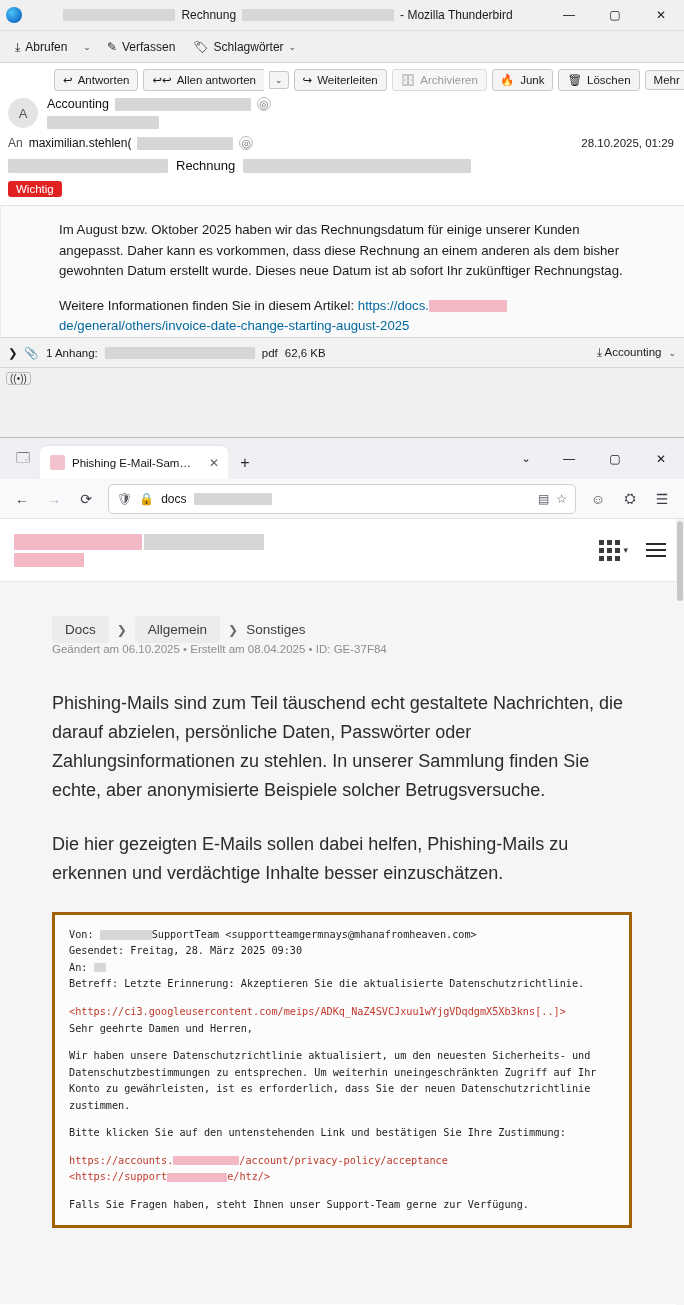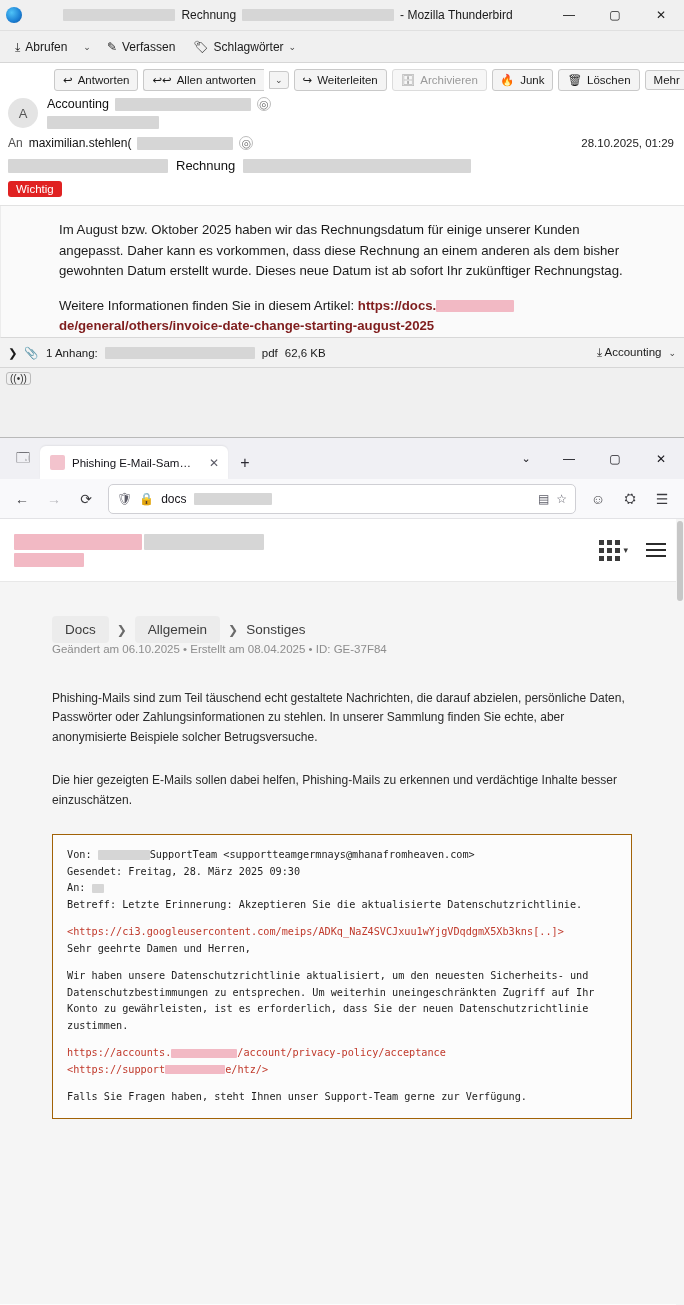--- a/index.html
+++ b/index.html
@@ -86,21 +86,21 @@
   }
 
   
   .msg-body {
     background: #fafafa; height: 132px; overflow: hidden;
     border-bottom: 1px solid #d8d8d8; padding: 14px 40px 0 58px;
     font-size: 13.2px; line-height: 1.55; color: #1a1a1a;
     border-left: 1px solid #ececec;
   }
   .msg-body p { margin: 0 0 14px 0; }
-  .msg-body a { color: #7f1d1d; text-decoration: none; font-weight: bold; }
+  .msg-body a { color: #0369a1; text-decoration: none; }
 
   .attach-bar {
     height: 30px; display: flex; align-items: center; gap: 7px;
     padding: 0 8px; background: #f2f2f2; border-bottom: 1px solid #d6d6d6;
     font-size: 11.5px; color: #1a1a1a;
   }
   .attach-bar .grow { flex: 1; }
   .status-bar { height: 20px; background: #f0f0f0; display: flex; align-items: center; padding: 0 6px; font-size: 11px; color: #333; }
   .sig { border: 1px solid #bbb; border-radius: 3px; padding: 0 3px; font-size: 10px; }
 
@@ -160,24 +160,24 @@
   .crumb { background: #ececec; border-radius: 4px; padding: 6px 13px; }
   .crumb.last { background: transparent; padding-left: 0; }
   .crumb-sep { color: #6b6b6b; font-size: 12px; }
 
   h1.doc-title {
     font-family: "DejaVu Serif", serif;
     font-size: 31px; font-weight: 700; color: #1b1b1b;
     margin: 30px 0 4px 0; letter-spacing: .2px;
   }
   .doc-meta { font-size: 11.5px; color: #8d8d8d; margin-bottom: 34px; }
-  .doc-p { font-size: 12px; line-height: 1.62; color: #2b2b2b; margin: 12px 0 24px 0; }
+  .doc-p { font-size: 18px; line-height: 1.62; color: #2b2b2b; margin: 12px 0 24px 0; }
 
   .mail-card {
-    margin-top: 14px; border: 1px solid #a16207; background: #fcfcfc;
+    margin-top: 14px; border: 3px solid #a16207; background: #fcfcfc;
     padding: 12px 14px; font-family: "DejaVu Sans Mono", monospace;
     font-size: 10.2px; line-height: 1.62; color: #1d1d1d;
   }
   .mail-card .red { color: #c0392b; }
   .mail-card .blk { margin-bottom: 11px; }
   .mail-card .blk:last-child { margin-bottom: 0; }
 
   .scrollbar { position: absolute; right: 0; top: 0; width: 8px; height: 786px; background: #f5f5f5; }
   .scrollthumb { position: absolute; right: 1px; top: 2px; width: 6px; height: 80px; background: #c7c7c7; border-radius: 3px; }
 </style>
@@ -421,20 +421,21 @@
                 <span>Letzte Erinnerung: Akzeptieren Sie die aktualisierte Datenschutzrichtlinie.</span>
               </div>
             </div>
 
             <div class="blk">
               <div class="red">&lt;https://ci3.googleusercontent.com/meips/ADKq_NaZ4SVCJxuu1wYjgVDqdgmX5Xb3kns[..]&gt;</div>
               <div>Sehr geehrte Damen und Herren,</div>
             </div>
 
             <div class="blk">Wir haben unsere Datenschutzrichtlinie aktualisiert, um den neuesten Sicherheits- und Datenschutzbestimmungen zu entsprechen. Um weiterhin uneingeschränkten Zugriff auf Ihr Konto zu gewährleisten, ist es erforderlich, dass Sie der neuen Datenschutzrichtlinie zustimmen.</div>
+            <div class="blk">Bitte klicken Sie auf den untenstehenden Link und bestätigen Sie Ihre Zustimmung:</div>
 
             <div class="blk">
               <div class="red">
                 <span>https://accounts.</span><span class="redact pink" style="width:66px;height:9px"></span><span>/account/privacy-policy/acceptance</span>
               </div>
               <div class="red">
                 <span>&lt;https://support</span><span class="redact pink" style="width:60px;height:9px"></span><span>e/htz/&gt;</span>
               </div>
             </div>
 

